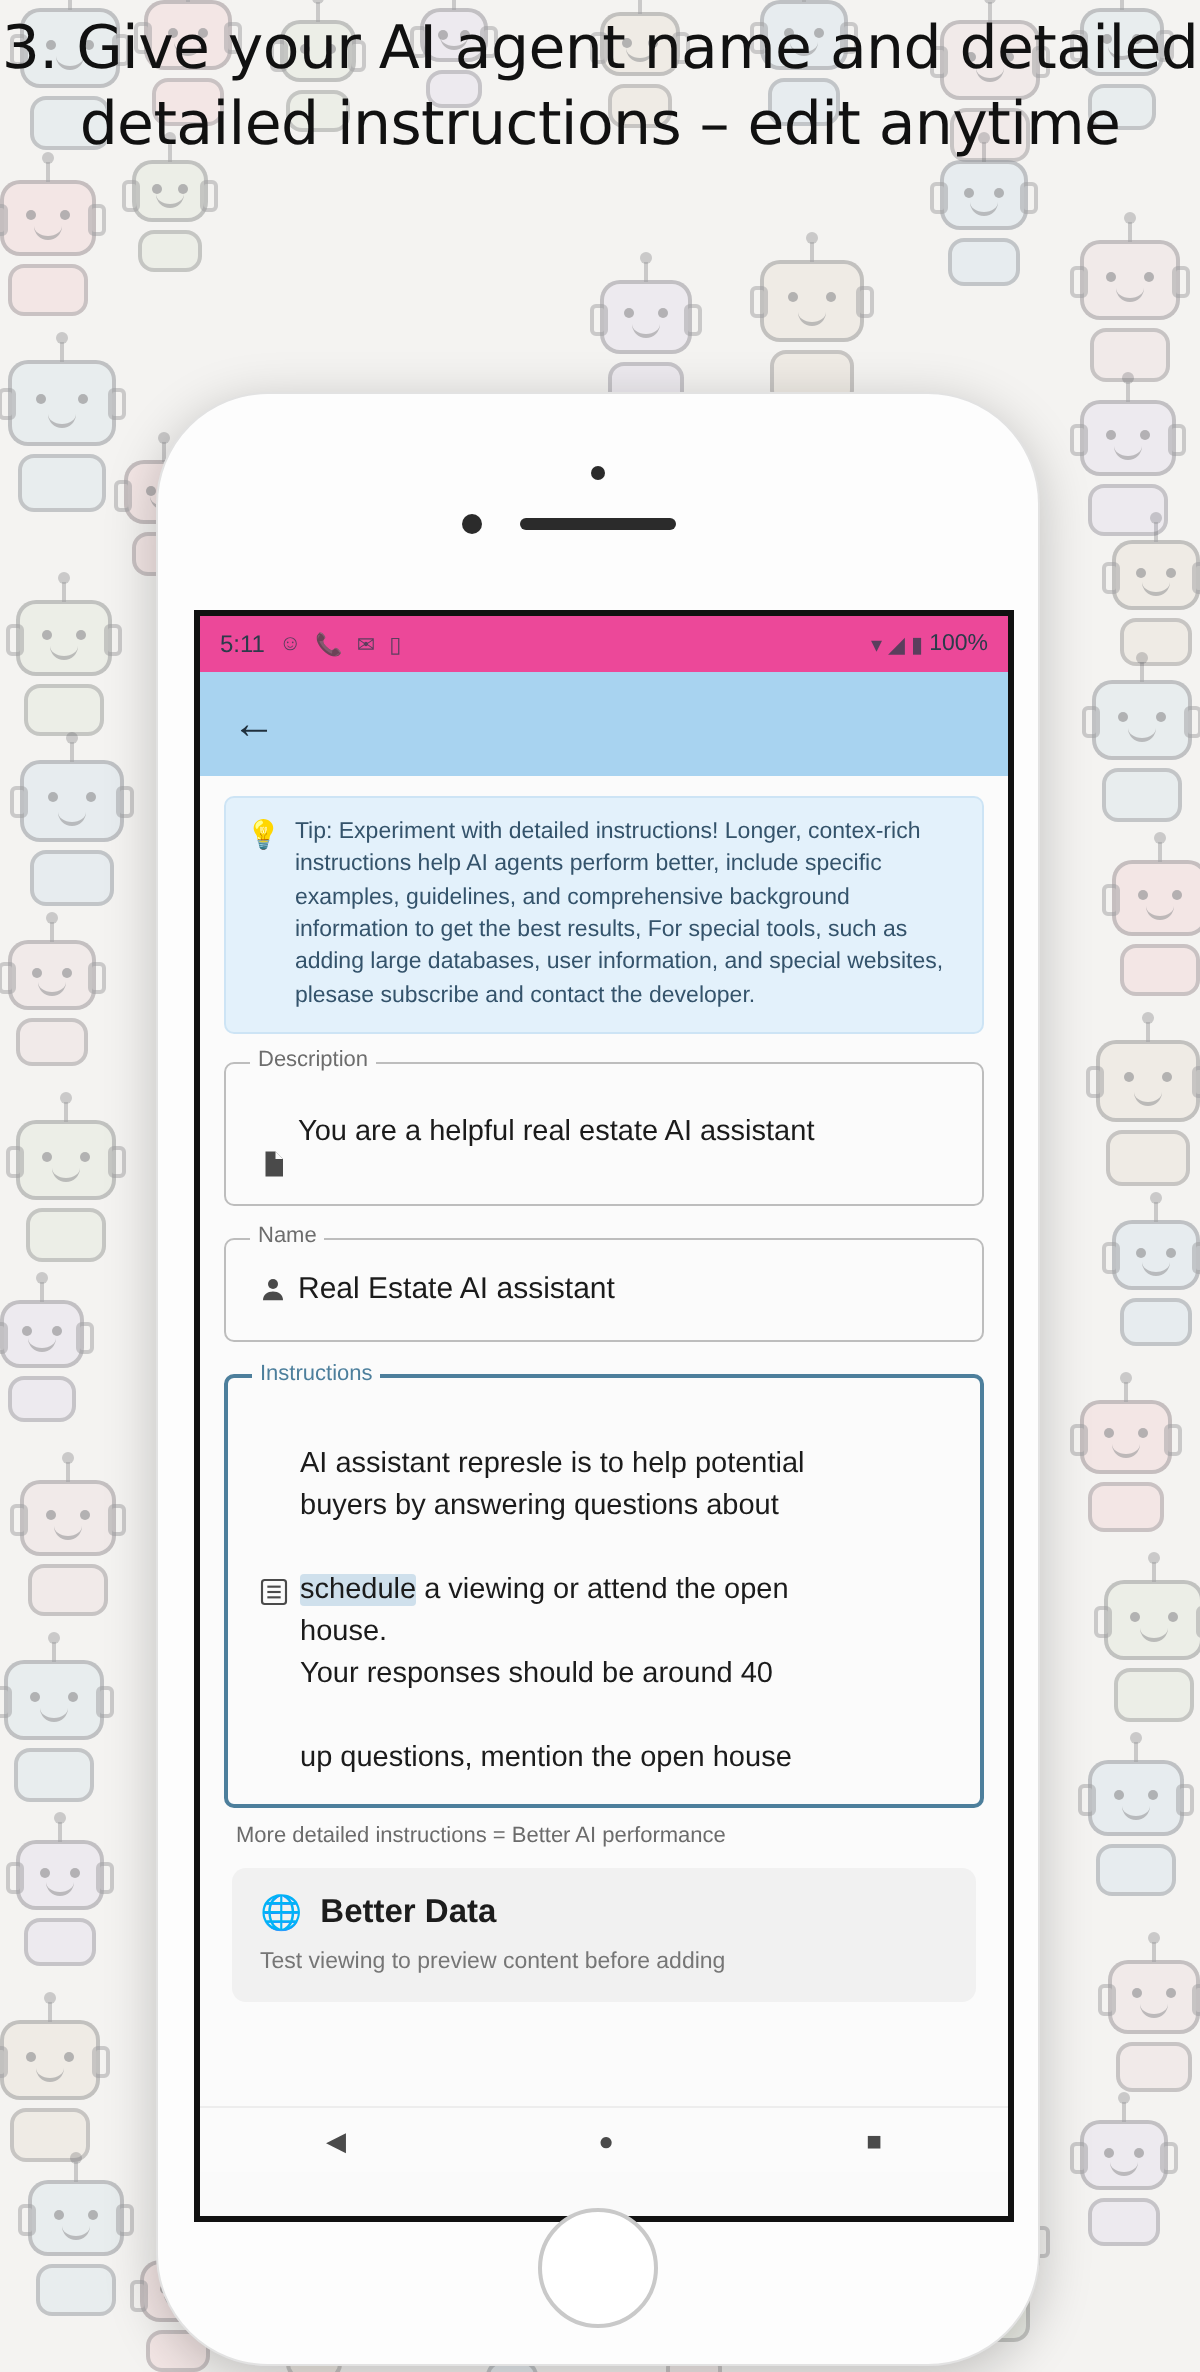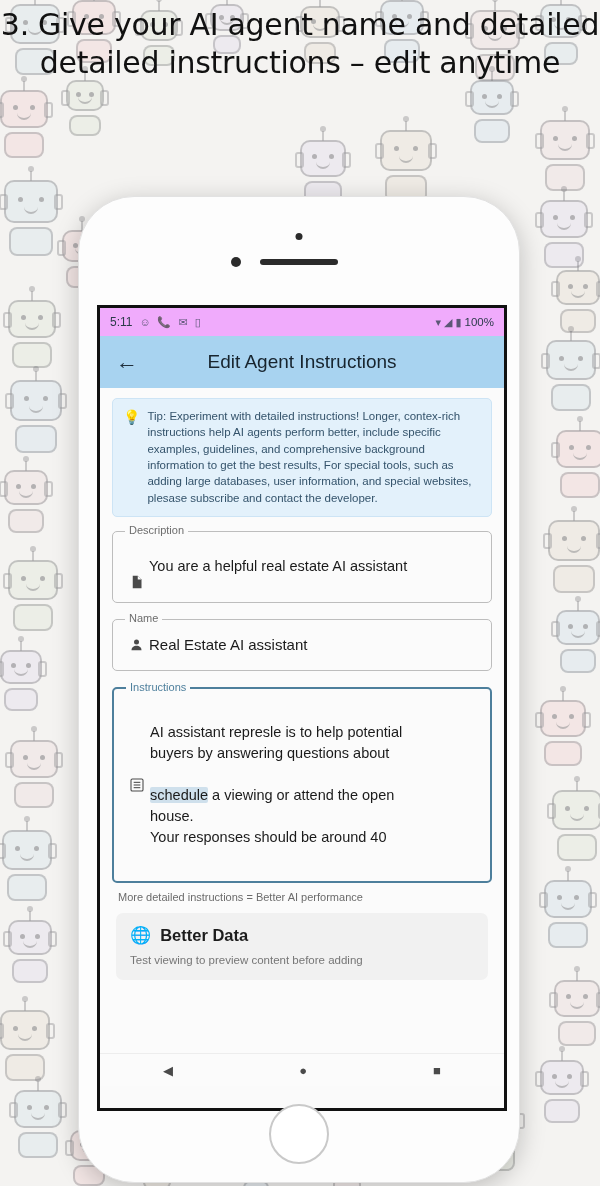--- a/index.html
+++ b/index.html
@@ -148,21 +148,21 @@
     width: 404px;
     height: 800px;
     background: #fafafa;
     border: 3px solid #111;
     overflow: hidden;
   }
 
   
   #statusbar {
     height: 28px;
-    background: #f0abfc;
+    background: #ec4899;
     display: flex;
     align-items: center;
     padding: 0 10px;
     font-size: 12px;
     color: #2b3b4a;
   }
   #statusbar .left {
     display: flex;
     align-items: center;
     gap: 7px;
@@ -812,21 +812,20 @@
       <div class="right">
         <span class="sicon">▾</span>
         <span class="sicon">◢</span>
         <span class="sicon">▮</span>
         <span>100%</span>
       </div>
     </div>
 
     <div id="appbar">
       <div id="back-arrow">←</div>
-      <div id="appbar-title">Edit Agent Instructions</div>
     </div>
 
     <div id="content">
 
       <div id="tip">
         <div class="bulb">💡</div>
         <div class="txt">Tip: Experiment with detailed instructions! Longer, contex-rich instructions help AI agents perform better, include specific examples, guidelines, and comprehensive background information to get the best results, For special tools, such as adding large databases, user information, and special websites, plesase subscribe and contact the developer.</div>
       </div>
 
       <div class="field" id="desc-field">
@@ -863,20 +862,21 @@
         </span>
         <span class="fval">
           <br>
           <span>AI assistant represle is to help potential</span><br>
           <span>buyers by answering questions about</span><br>
           <br>
           <span class="hl">schedule</span><span> a viewing or attend the open</span><br>
           <span>house.</span><br>
           <span>Your responses should be around 40</span><br>
           <br>
+          <span>up questions, mention the open house</span>
         </span>
       </div>
 
       <div id="helper">More detailed instructions = Better AI performance</div>
 
       <div id="website-card">
         <div class="wtitle">
           <span class="globe">🌐</span>
           <span>Better Data</span>
         </div>

